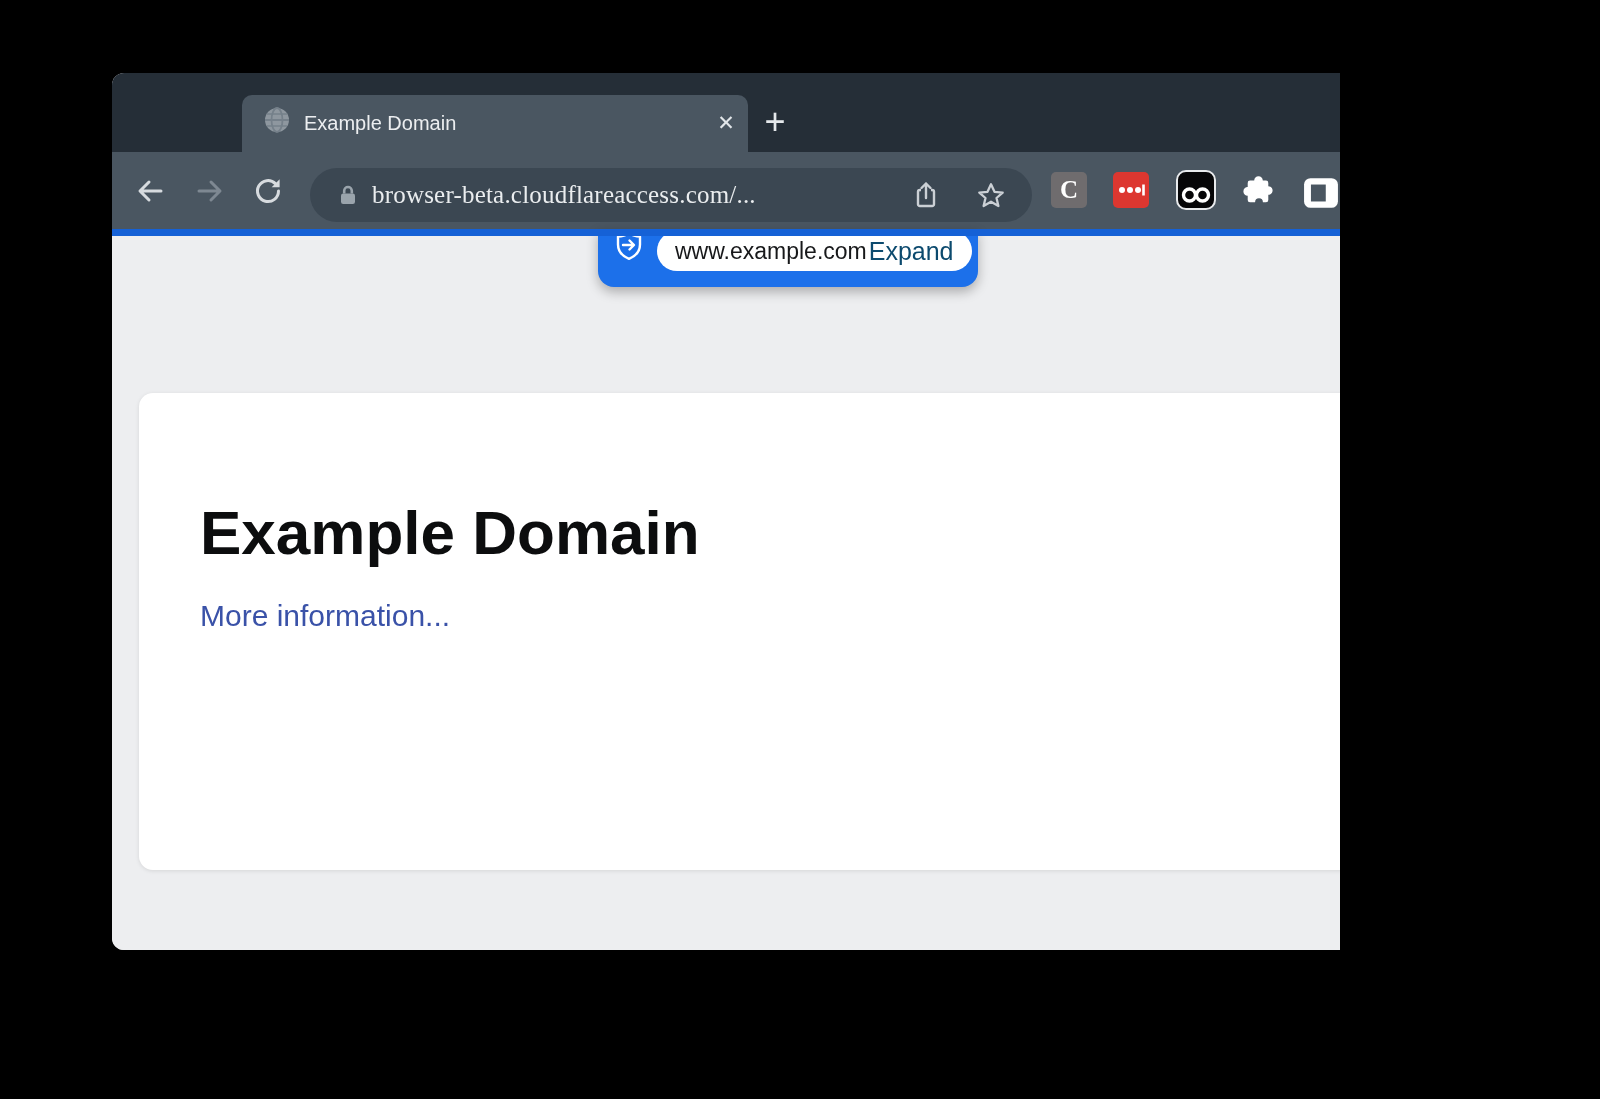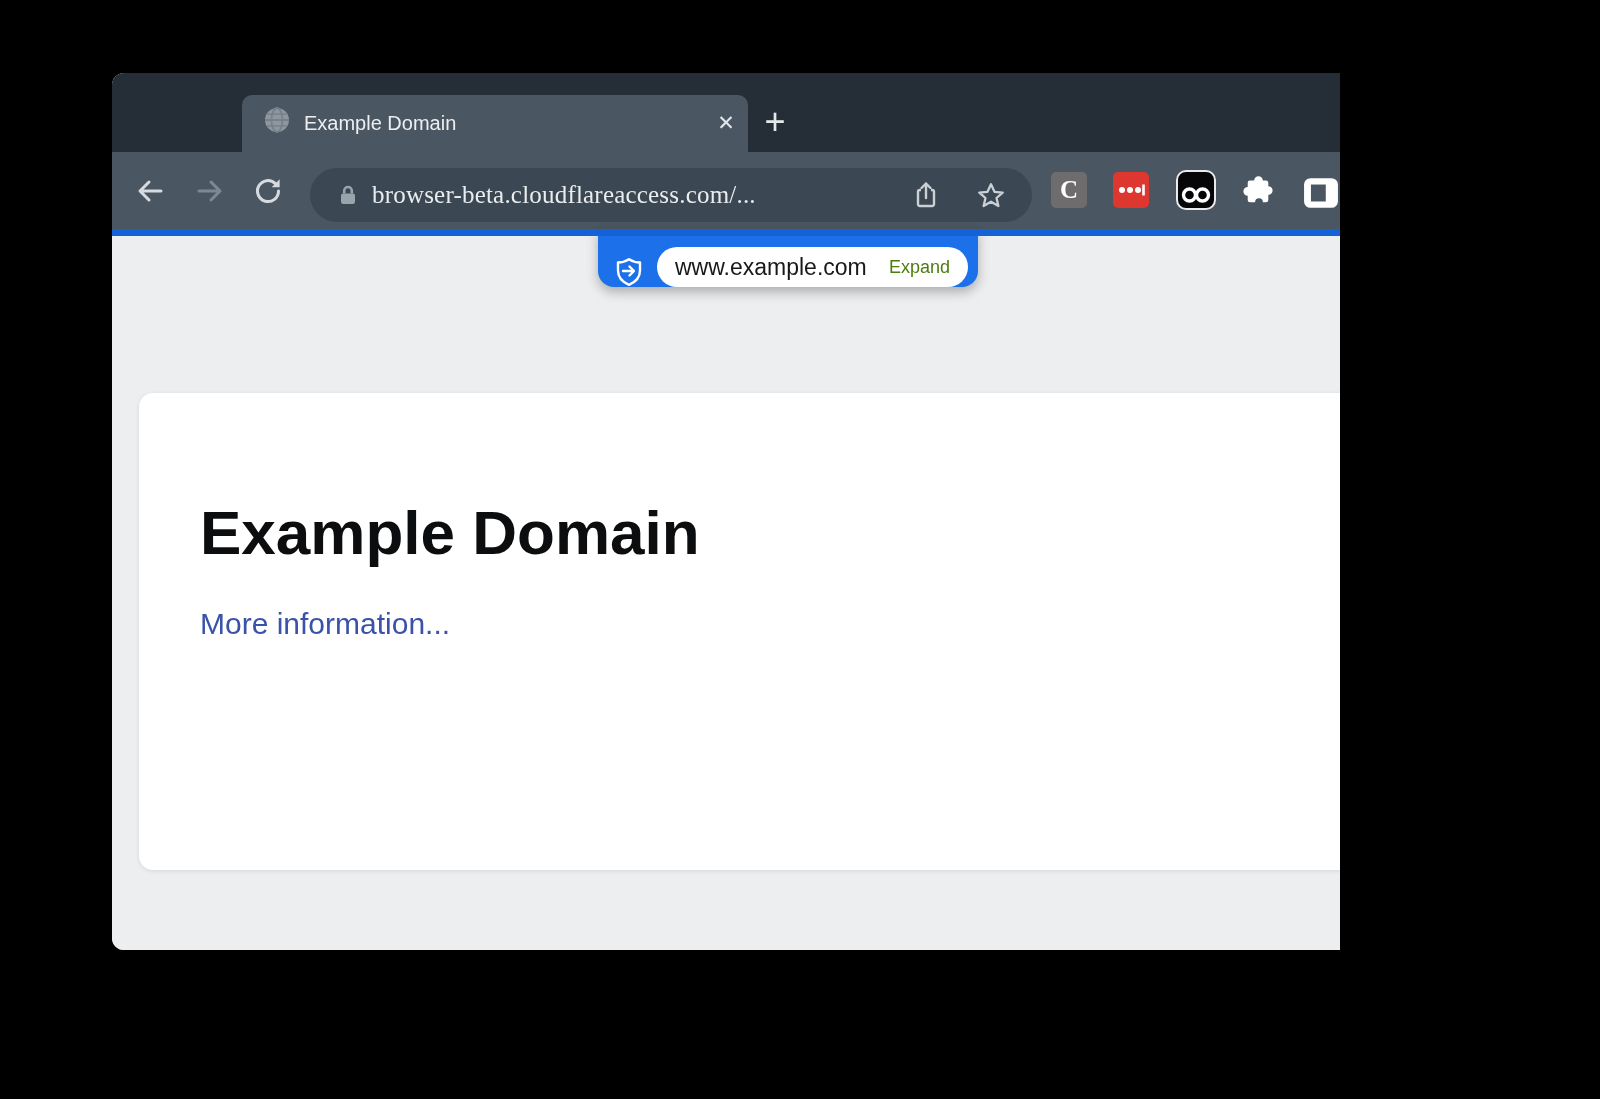--- a/index.html
+++ b/index.html
@@ -50,34 +50,34 @@
   .ext-panel { left:1191px; top:23px; }
   .avatar { position:absolute; left:1248px; top:17px; width:44px; height:44px; border-radius:50%;
             overflow:hidden; background:#B7BEC5; }
   .menu-dots { position:absolute; left:1326px; top:22px; width:16px; height:34px; }
 
   
   .iso-bar { position:absolute; left:0; top:156px; width:100%; height:7px; background:#1561D6; z-index:5; }
   .iso-pill { position:absolute; left:486px; top:156px; width:380px; height:58px;
               background:#1C70EA; border-radius:0 0 16px 16px; z-index:4;
               box-shadow:0 5px 12px rgba(0,0,0,.28);
-              display:flex; align-items:flex-end; padding:2px 10px 0 17px; }
+              display:flex; align-items:flex-start; padding:2px 10px 0 17px; }
   .iso-shield { width:28px; height:30px; flex:0 0 auto; margin-right:14px; }
   .iso-host { flex:1; height:40px; background:#fff; border-radius:20px;
               display:flex; align-items:center; justify-content:space-between; padding:0 18px 0 18px; }
   .iso-host .host { color:#17181A; font-size:23px; white-space:nowrap; }
-  .iso-host .expand { color:#4d7c0f; font-size:18px; margin-left:2px; white-space:nowrap; }
+  .iso-host .expand { color:#0c4a6e; font-size:25px; margin-left:2px; white-space:nowrap; }
 
   
   .content { position:absolute; left:0; top:163px; width:100%; height:714px; background:#EDEEF0; }
   .card { position:absolute; left:27px; top:157px; width:1298px; height:477px; background:#fff;
           border-radius:14px; box-shadow:0 1px 4px rgba(0,0,0,.10); padding:106px 70px 0 61px; }
   .card h1 { font-size:62px; line-height:68px; font-weight:700; color:#0C0D0E; letter-spacing:0; }
   .card p { margin-top:42px; font-size:30px; line-height:38px; color:#121416; max-width:1165px; }
-  .card a { display:inline-block; margin-top:40px; font-size:30px; color:#3A52A8; text-decoration:none; }
+  .card a { display:inline-block; margin-top:32px; font-size:30px; color:#3A52A8; text-decoration:none; }
 
   .scroll-thumb { position:absolute; left:1360px; top:165px; width:13px; height:657px;
                   border-radius:7px; background:#C5C9CB; z-index:6; }
 </style>
 </head>
 <body>
 
 <div id="stage">
   <div class="window">
 

